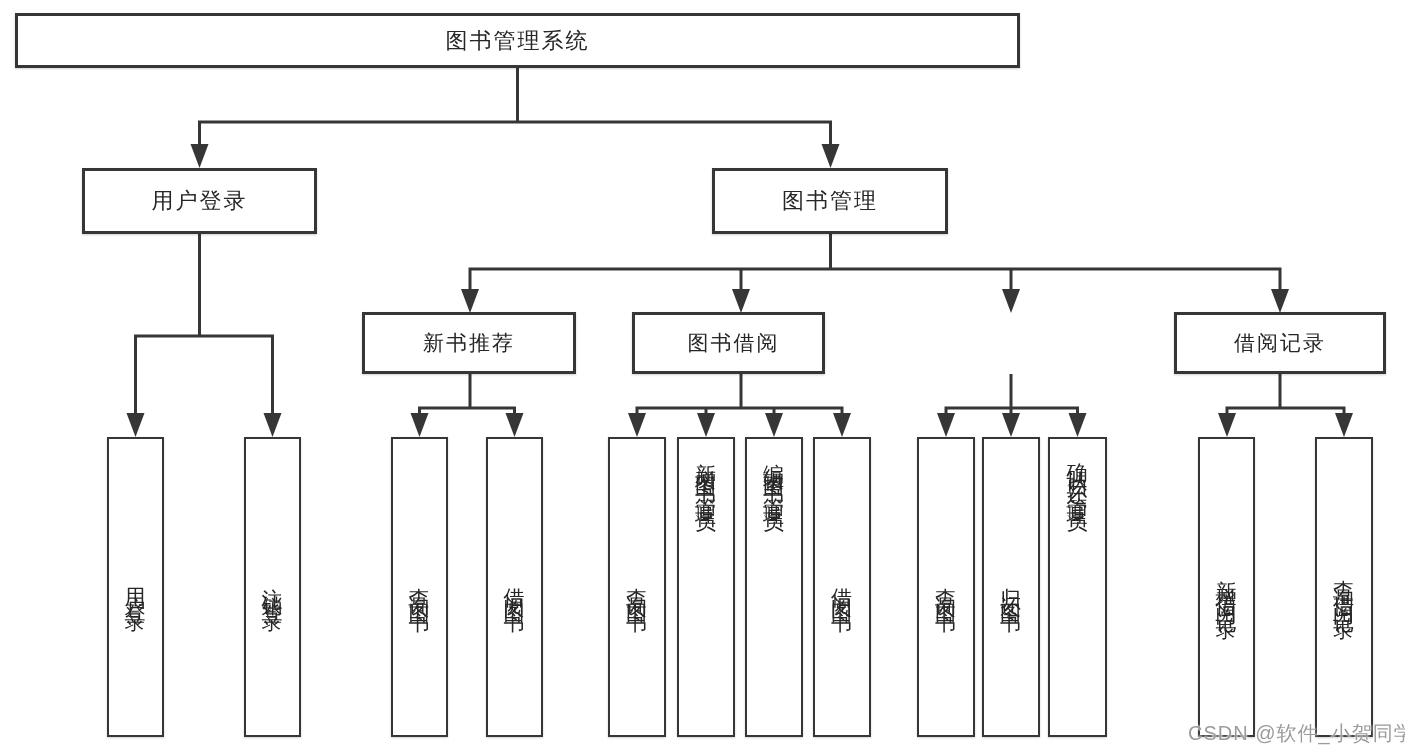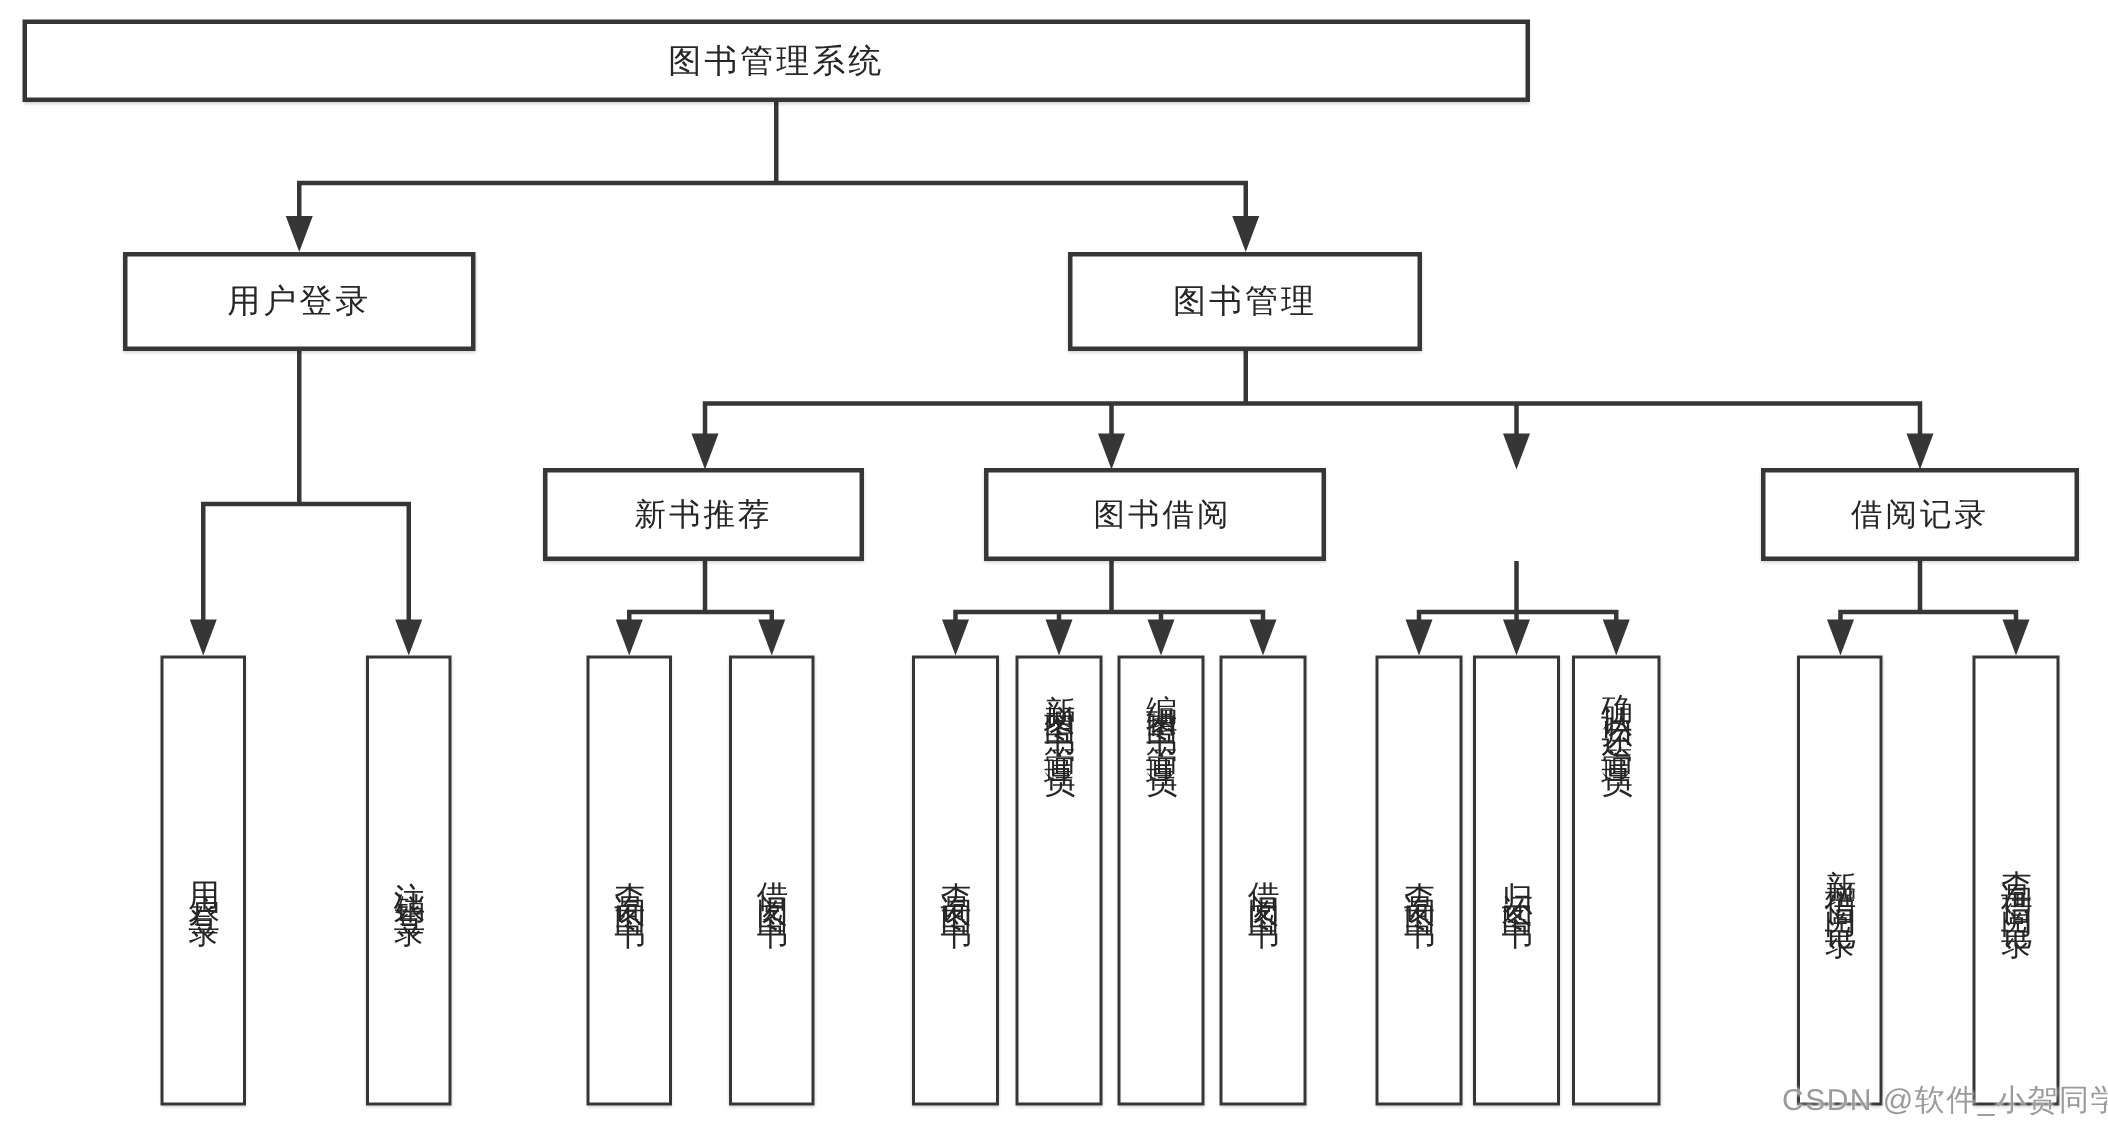--- a/index.html
+++ b/index.html
@@ -87,21 +87,21 @@
   <div class="node lvl2" style="left:82px;width:235px;">
     <span>用户登录</span>
   </div>
   <div class="node lvl2" style="left:712px;width:236px;">
     <span>图书管理</span>
   </div>
 
   <div class="node lvl3" style="left:362px;width:214px;">
     <span>新书推荐</span>
   </div>
-  <div class="node lvl3" style="left:656px;width:228px;padding-left:10px;">
+  <div class="node lvl3" style="left:632px;width:193px;padding-left:10px;">
     <span>图书借阅</span>
   </div>
   <div class="node lvl3" style="left:1174px;width:212px;">
     <span>借阅记录</span>
   </div>
 
   <div class="vnode" style="left:107px;width:57px;">
     <span class="vtext">用户登录</span>
   </div>
   <div class="vnode" style="left:244px;width:57px;">

